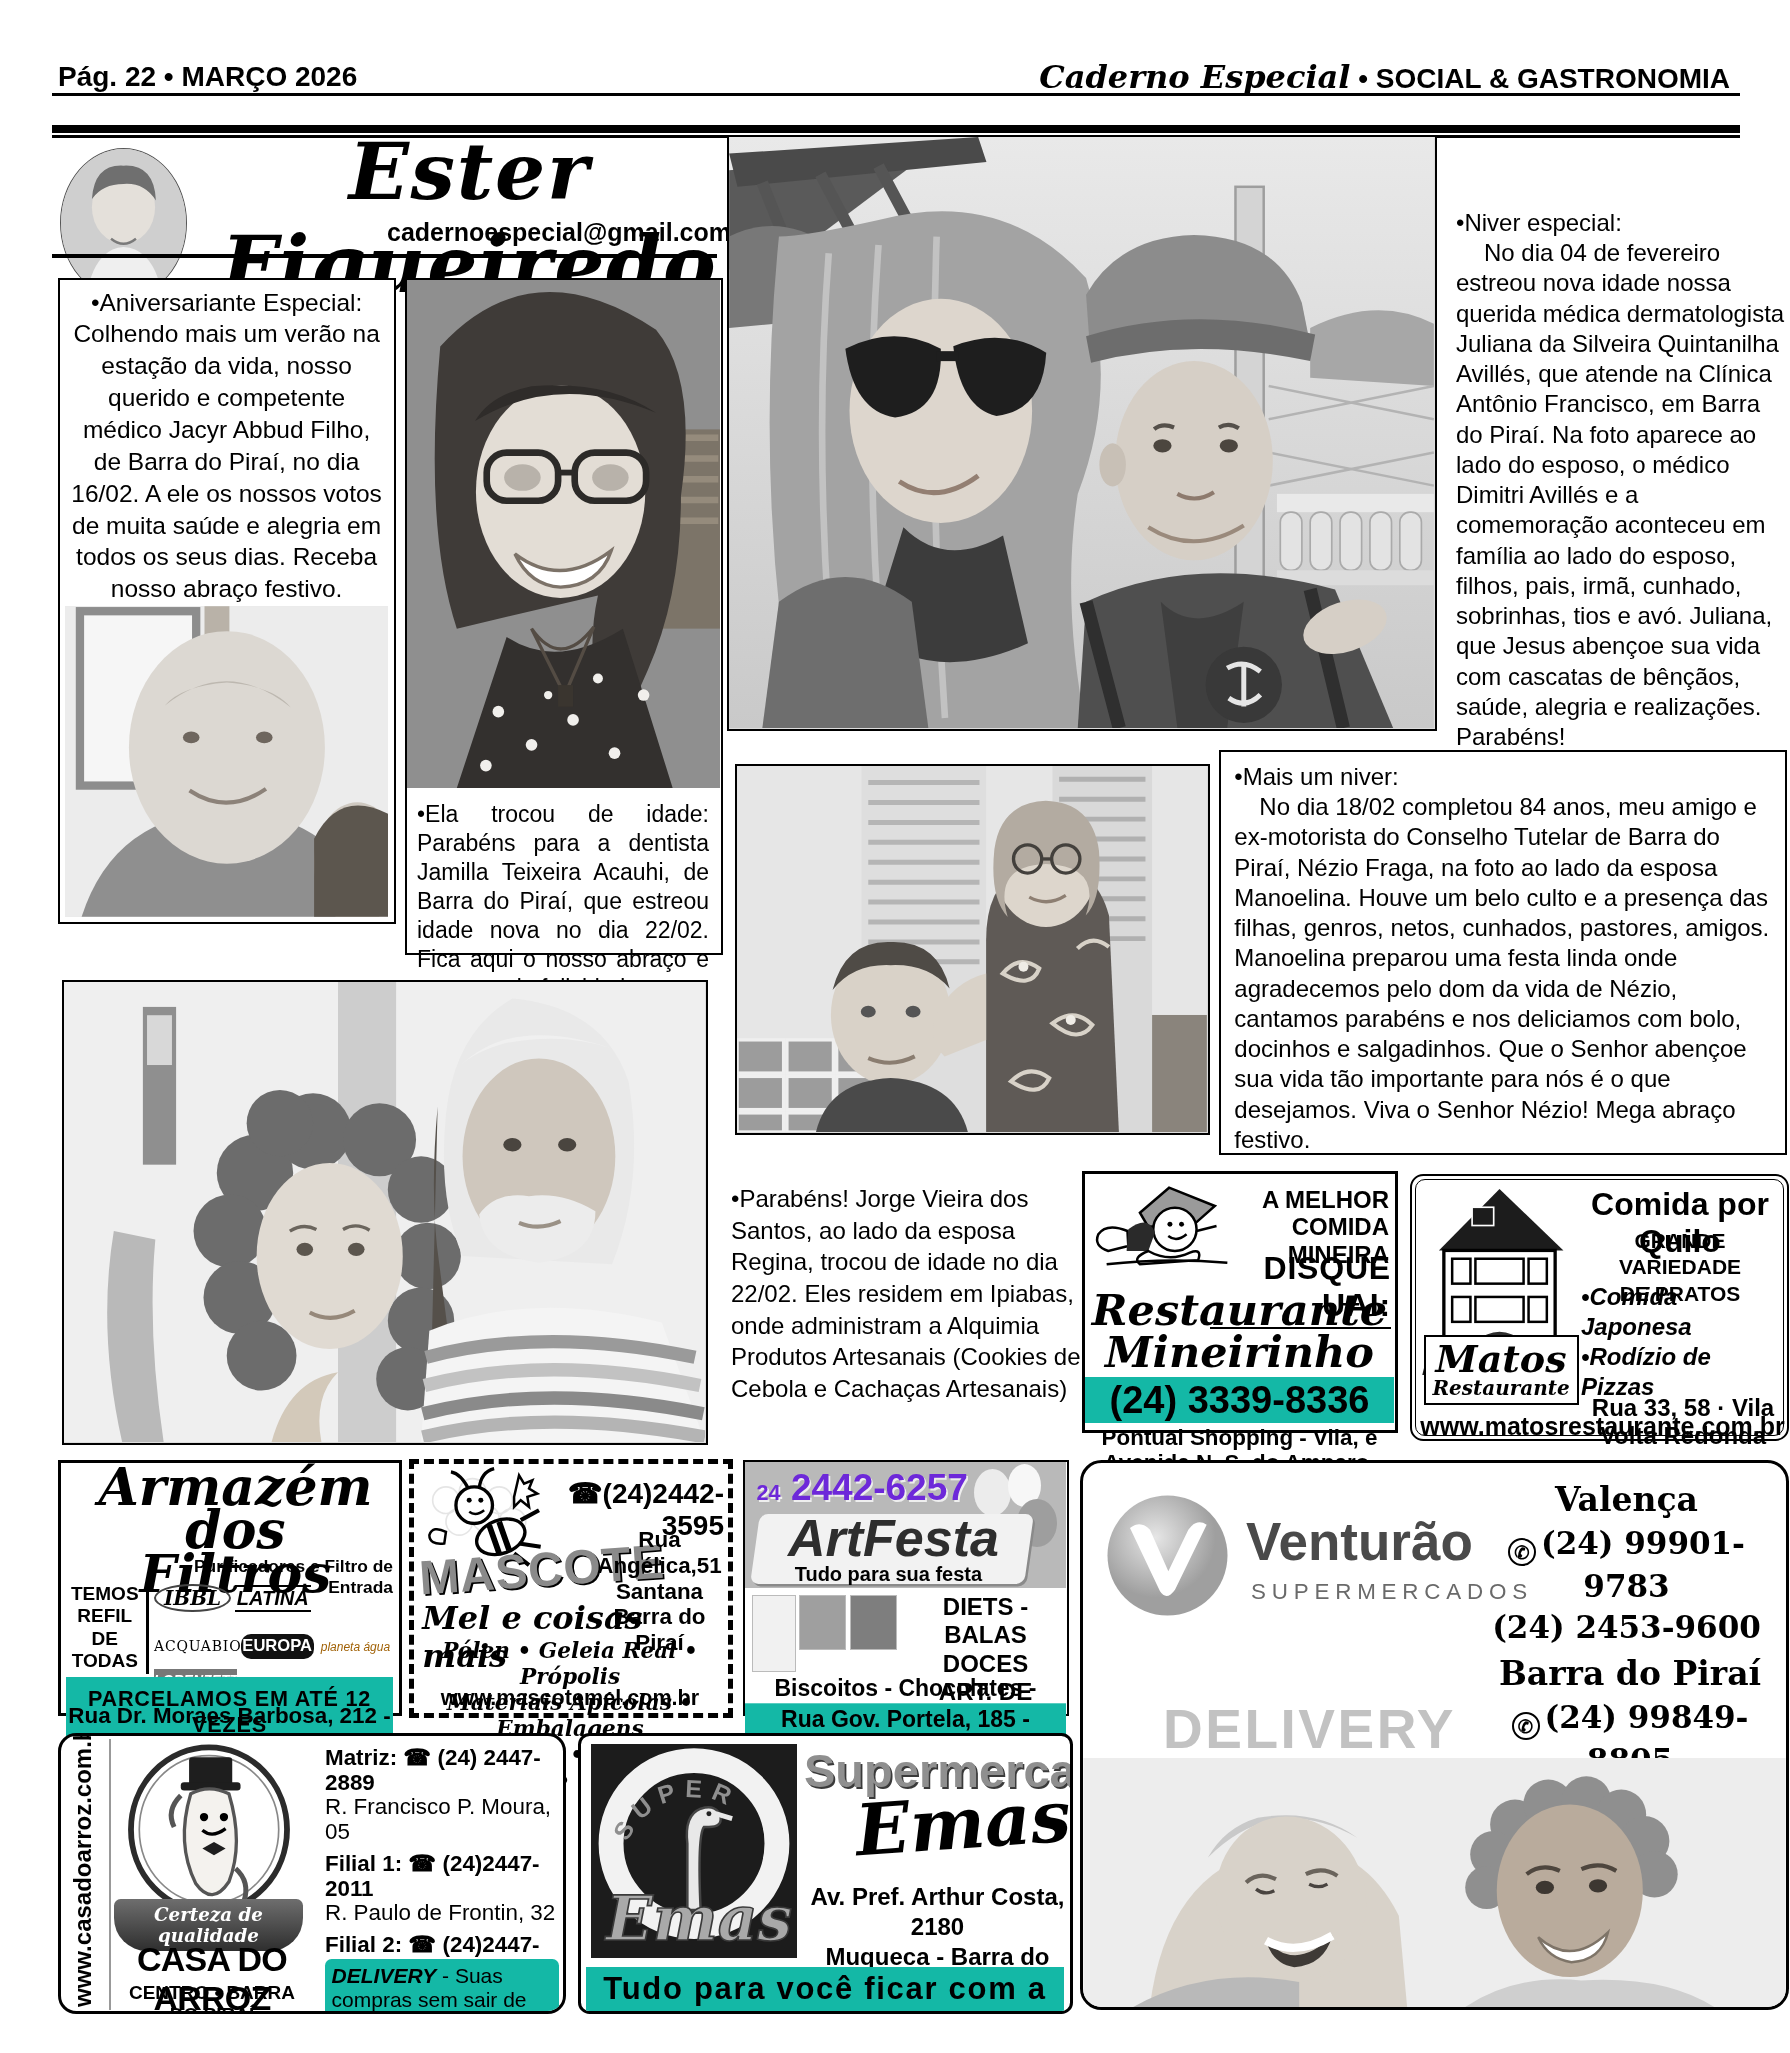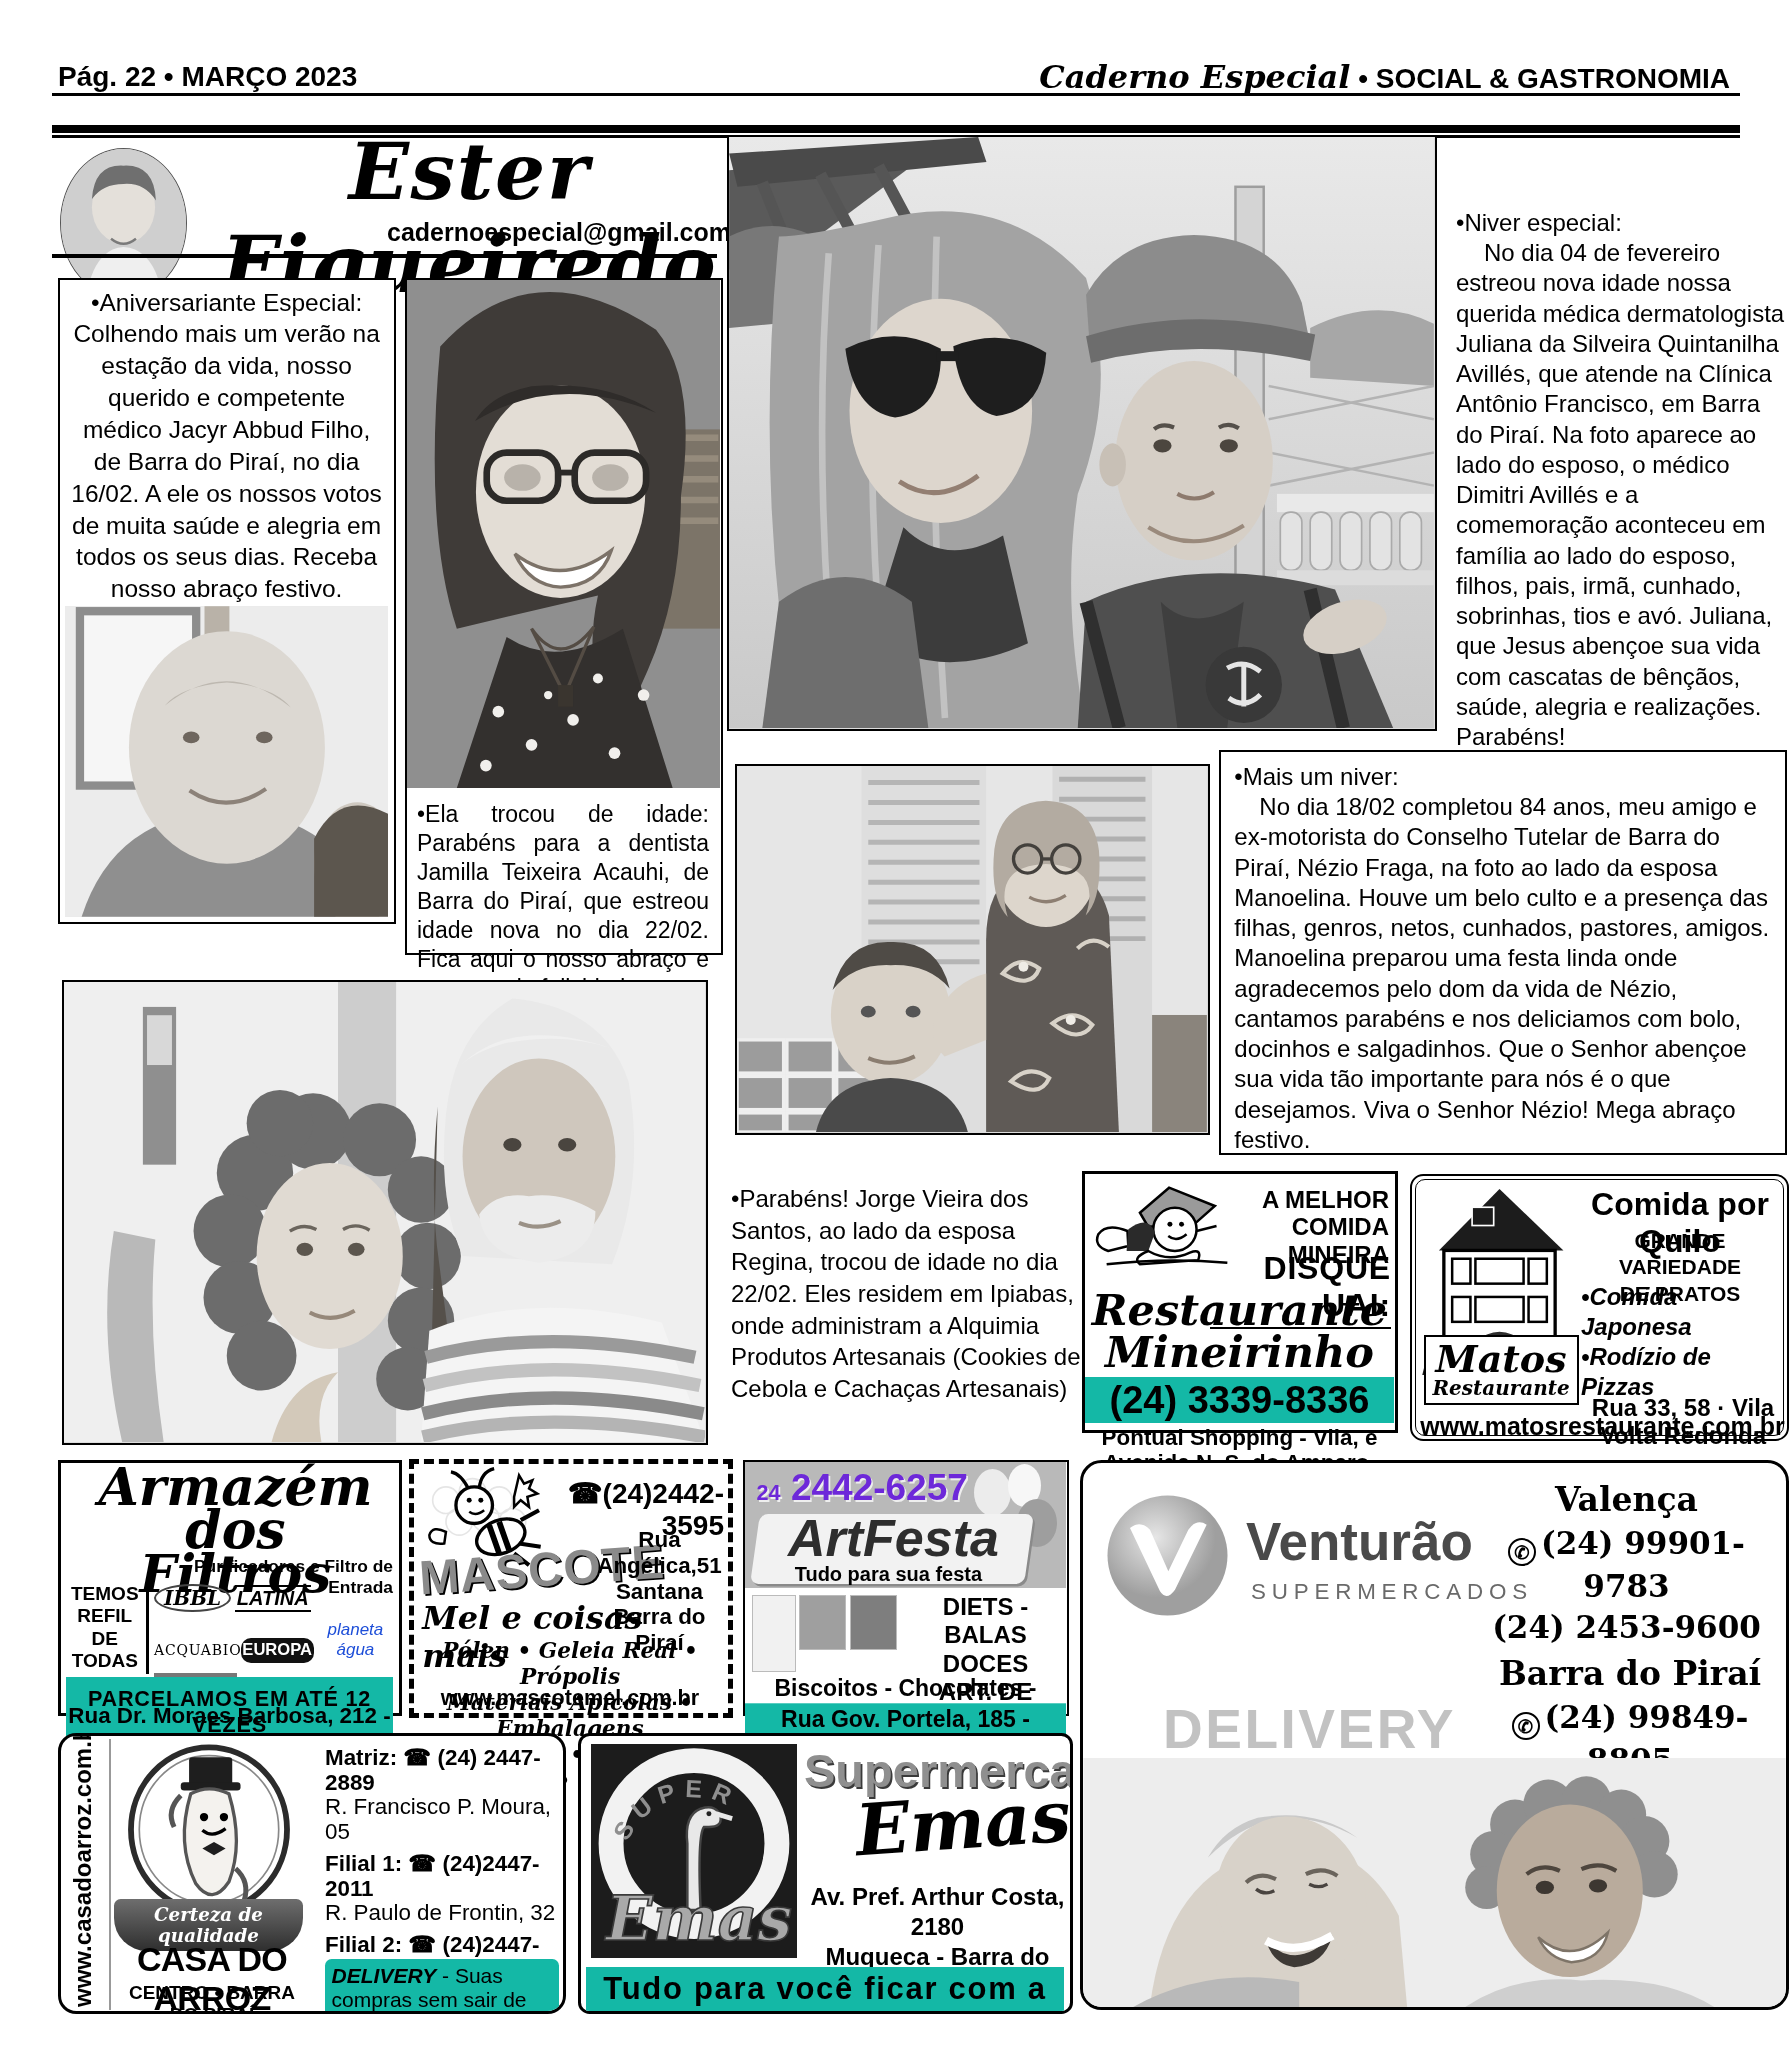--- a/index.html
+++ b/index.html
@@ -19,21 +19,21 @@
   .wa{display:inline-block;width:28px;height:28px;border:2.5px solid #000;border-radius:50%;
       text-align:center;line-height:25px;font-size:18.3px;vertical-align:-5px;margin-right:5px;box-sizing:border-box;}
   .phone-serif{font-family:"DejaVu Serif",serif;font-weight:bold;}
   .brand{display:inline-block;text-align:center;}
 </style>
 </head>
 <body>
 
 <div class="page">
 
-  <div class="abs b" style="left:58px;top:61px;font-size:28px;">Pág. 22 • MARÇO 2023</div>
+  <div class="abs b" style="left:58px;top:61px;font-size:28px;">Pág. 22 • MARÇO 2026</div>
   <div class="abs" style="right:60px;top:58px;font-size:28px;white-space:nowrap;">
     <span class="script" style="font-size:32px;">Caderno Especial</span><span class="b"> • SOCIAL &amp; GASTRONOMIA</span>
   </div>
   <div class="abs rule" style="left:52px;top:93px;width:1688px;height:3.3px;"></div>
   <div class="abs rule" style="left:52px;top:125px;width:1688px;height:7.5px;"></div>
   <div class="abs rule" style="left:52px;top:135px;width:1688px;height:3.3px;"></div>
 
   <div class="abs" style="left:60px;top:148px;width:125px;height:148px;border:1.7px solid #555;border-radius:50%;overflow:hidden;background:#d8d8d8;">
     <svg width="125" height="148" viewBox="0 0 150 178">
       <rect width="150" height="178" fill="#cfcfcf"></rect>
@@ -337,21 +337,21 @@
       <div>REFIL DE</div>
       <div>TODAS AS</div>
       <div>MARCAS</div>
     </div>
     <div class="abs" style="left:85px;top:118px;width:2.5px;height:93px;background:#000;"></div>
     <div class="abs" style="left:93px;top:121px;width:243px;">
       <span class="brand b" style="width:73px;border:2.5px solid #444;border-radius:50%;font-family:'DejaVu Serif',serif;font-style:italic;font-size:20px;">IBBL</span>
       <span class="brand b" style="width:76px;font-style:italic;font-size:20px;border-bottom:2.5px solid #000;border-top:2.5px solid #000;">LATINA</span>
       <span class="brand" style="width:83px;font-family:'DejaVu Serif',serif;font-size:14px;letter-spacing:0.8px;">ACQUABIOS</span>
       <span class="brand b" style="width:73px;background:#111;color:#fff;border-radius:10px;font-size:16.6px;margin-top:10px;padding:2.5px 0;">EUROPA</span>
-      <span class="brand" style="width:76px;font-style:italic;font-size:17px;color:#1d4ed8;margin-top:8px;">planeta água</span>
+      <span class="brand" style="width:76px;font-style:italic;font-size:12px;color:#a16207;margin-top:28px;">planeta água</span>
       <span class="brand b" style="width:83px;background:#777;color:#fff;font-style:italic;font-size:14px;margin-top:10px;padding:3.3px 0;">LORENZETTI</span>
     </div>
     <div class="abs graybar b ctr" style="left:5px;top:214px;width:327px;font-size:21.6px;letter-spacing:0.8px;padding:9px 0;">PARCELAMOS EM ATÉ 12 VEZES</div>
     <div class="abs b ctr" style="left:0;top:243px;width:337px;font-size:22.4px;line-height:1.1;transform:translateY(-1.7px);">
       <div>Rua Dr. Moraes Barbosa, 212 - Centro</div>
       <div>Barra do Piraí • ✆ (24) 99959-4333</div>
     </div>
   </div>
 
   <div class="abs" style="left:409px;top:1459px;width:324px;height:259px;border:5.8px dashed #000;box-sizing:border-box;background:#fff;">

